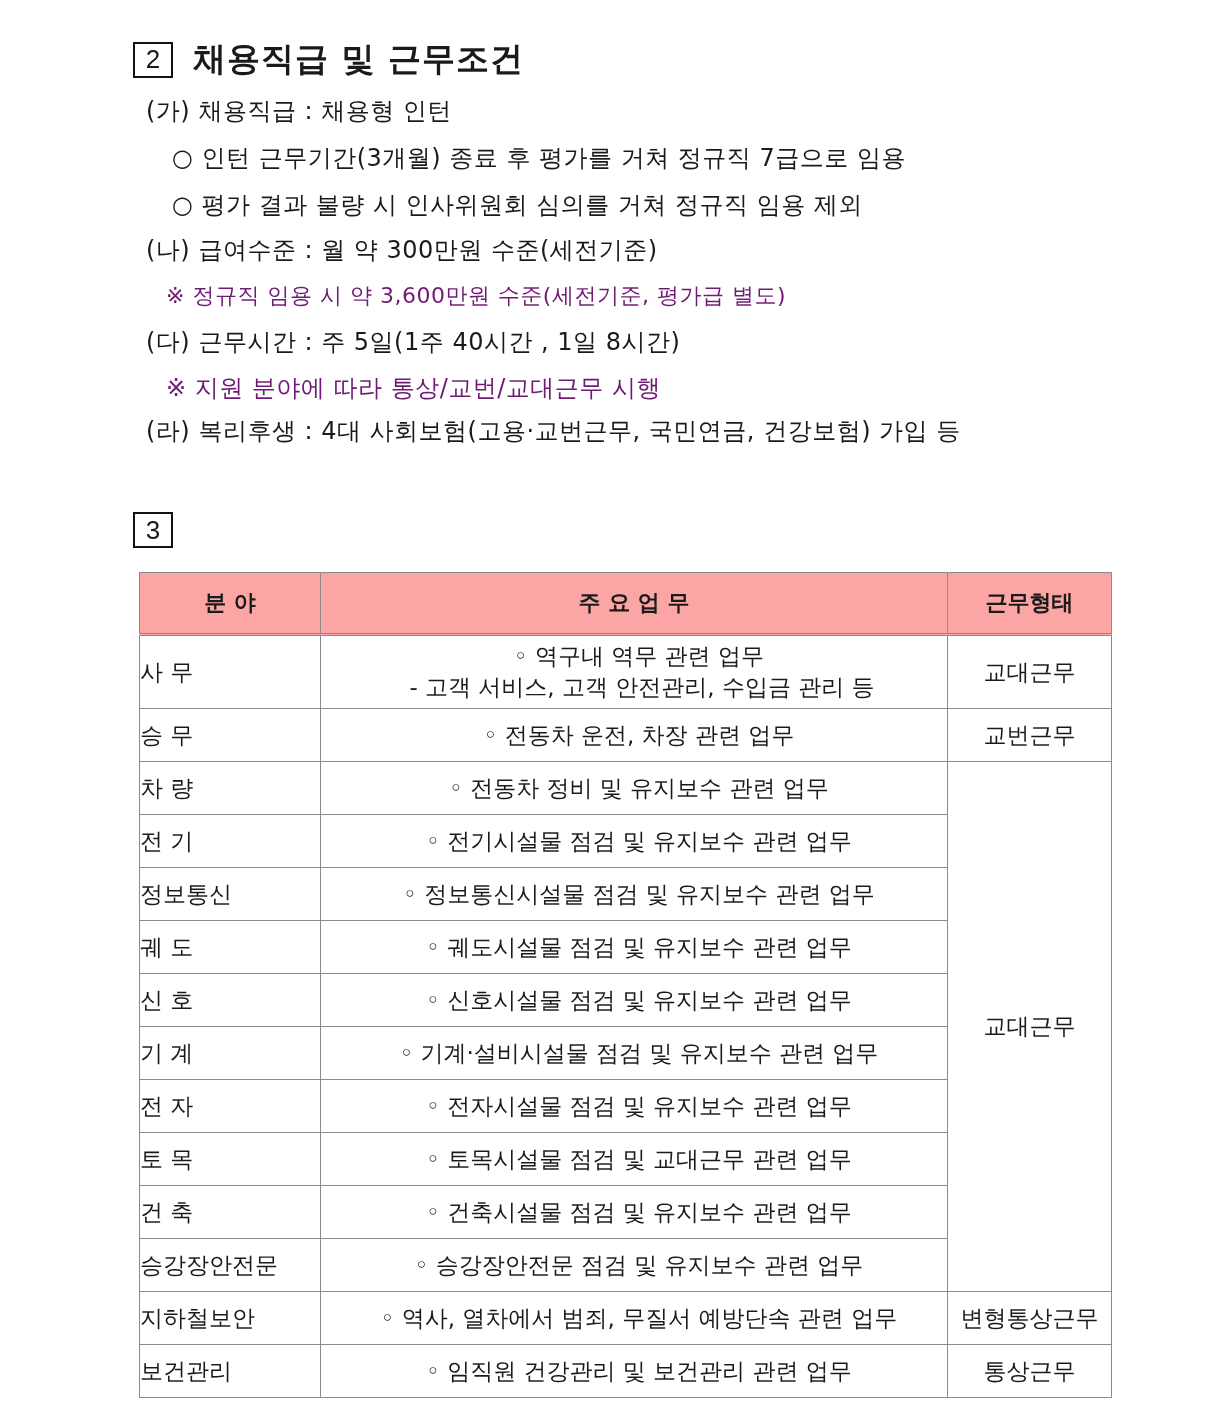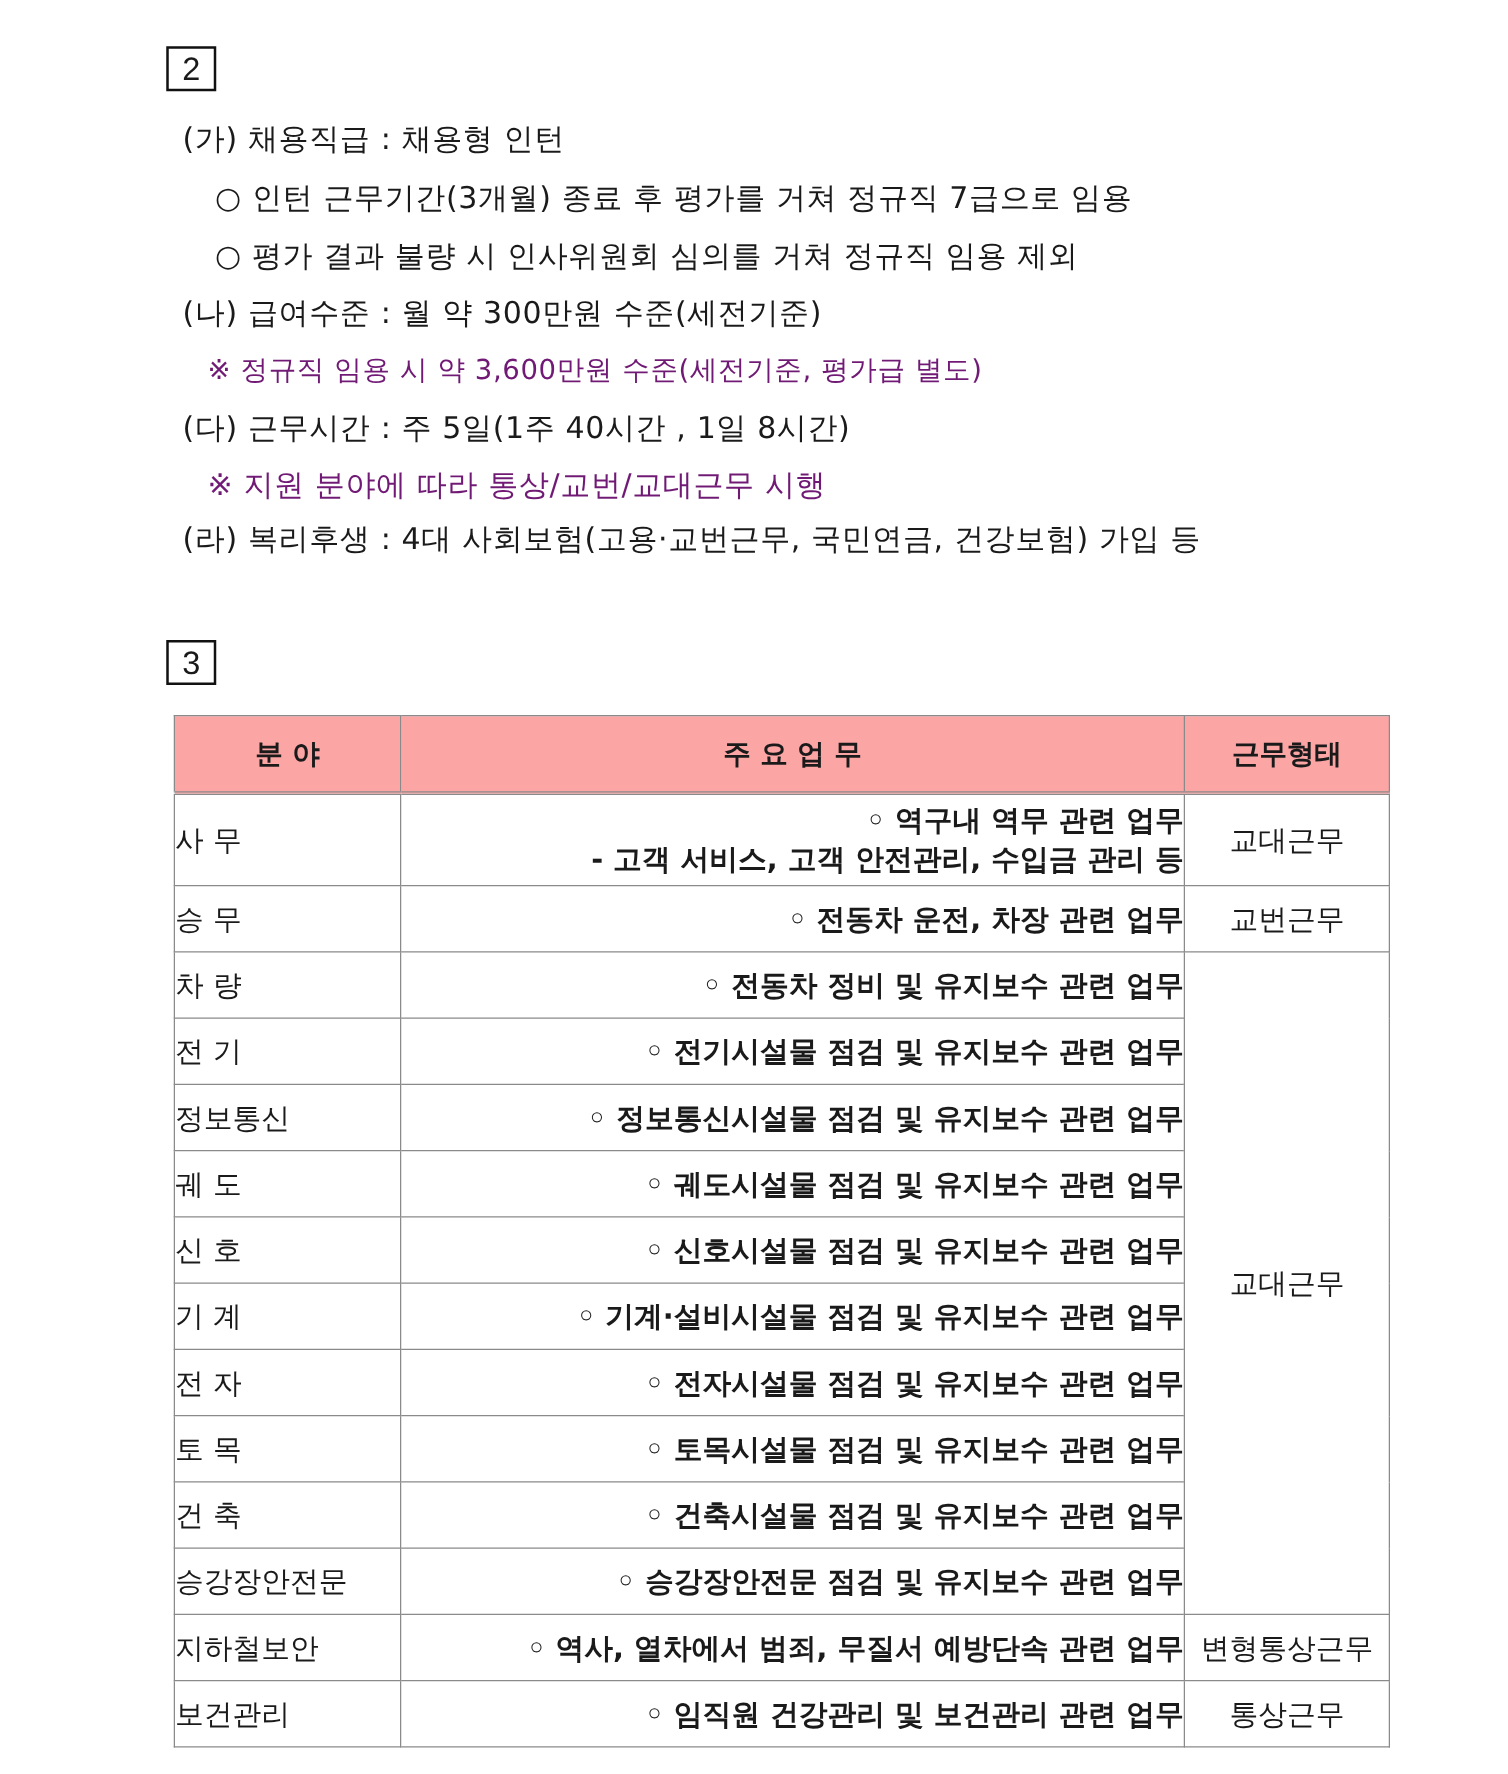--- a/index.html
+++ b/index.html
@@ -7,31 +7,32 @@
   .sec-title { position: absolute; left: 133px; display: flex; align-items: center; }
   .sec-num { width: 40px; height: 36px; border: 2.5px solid #111; box-sizing: border-box; display: flex; align-items: center; justify-content: center; font-size: 26px; font-weight: normal; margin-right: 20px; font-family: "Liberation Sans", sans-serif; }
   .sec-text { font-size: 33px; font-weight: bold; letter-spacing: 1px; }
   .line { position: absolute; font-size: 24px; white-space: nowrap; letter-spacing: 0.5px; }
   .line b { font-weight: normal; }
   .blue { color: #701a75; }
   table.t { position: absolute; left: 139px; top: 572px; width: 973px; border-collapse: collapse; font-size: 23px; }
   table.t td, table.t th { border: 1px solid #8a8a8a; padding: 0; }
   table.t th { background: #fca5a5; font-weight: bold; height: 60px; border-bottom: 3px double #8a8a8a; font-size: 22px; }
   table.t td.c1 { width: 180px; }
-  table.t td.c2 { padding-left: 10px; text-align: right; font-weight: bold; }
+  table.t td.c2 { padding-left: 10px; text-align: center; }
   table.t td.c3 { width: 163px; text-align: center; }
   table.t tr.r td { height: 52px; }
   table.t tr.r2 td { height: 72px; }
   .sub { display: block; padding-left: 6px; }
 </style>
 </head>
 <body>
 
 <div class="sec-title" style="top:37px;">
   <div class="sec-num">2</div>
+  <div class="sec-text">채용직급 및 근무조건</div>
 </div>
 
 <div class="line" style="left:146px; top:95px;">
   <span>(가)</span>
   <b>채용직급</b><span> : </span><span>채용형 인턴</span>
 </div>
 <div class="line" style="left:172px; top:142px;">
   <span>○</span>
   <span>인턴 근무기간(3개월) 종료 후 평가를 거쳐 정규직 7급으로 임용</span>
 </div>
@@ -104,21 +105,21 @@
     <tr class="r">
       <td class="c1">기  계</td>
       <td class="c2">◦ 기계·설비시설물 점검 및 유지보수 관련 업무</td>
     </tr>
     <tr class="r">
       <td class="c1">전  자</td>
       <td class="c2">◦ 전자시설물 점검 및 유지보수 관련 업무</td>
     </tr>
     <tr class="r">
       <td class="c1">토  목</td>
-      <td class="c2">◦ 토목시설물 점검 및 유지보수 관련 업무</td>
+      <td class="c2">◦ 토목시설물 점검 및 교대근무 관련 업무</td>
     </tr>
     <tr class="r">
       <td class="c1">건  축</td>
       <td class="c2">◦ 건축시설물 점검 및 유지보수 관련 업무</td>
     </tr>
     <tr class="r">
       <td class="c1">승강장안전문</td>
       <td class="c2">◦ 승강장안전문 점검 및 유지보수 관련 업무</td>
     </tr>
     <tr class="r">

